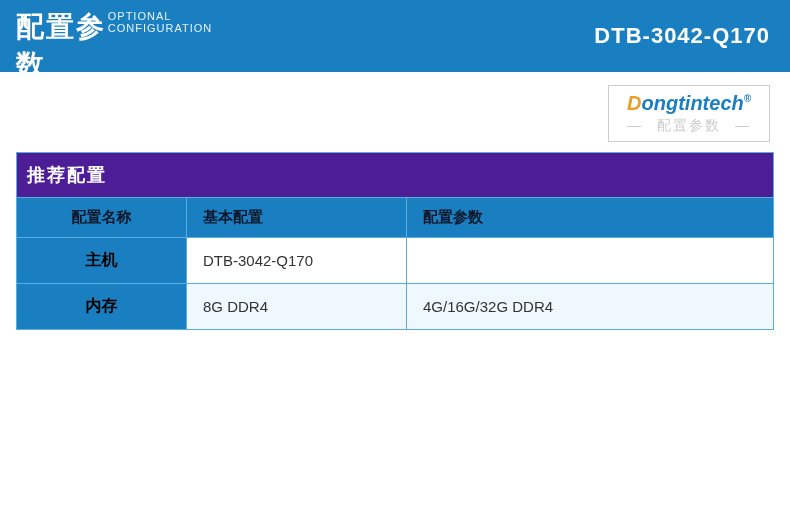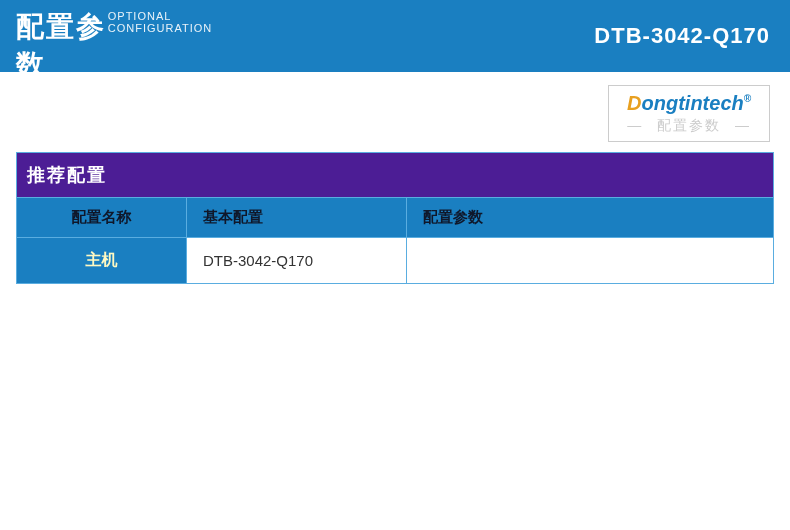--- a/index.html
+++ b/index.html
@@ -151,21 +151,21 @@
     .data-row td {
       border: 1px solid #5aade0;
       padding: 12px 16px;
       font-size: 15px;
       color: #333333;
       vertical-align: middle;
     }
 
     .data-row td:first-child {
       background: #1a7fc1;
-      color: #fef9c3;
+      color: #000000;
       text-align: center;
       font-size: 16px;
       font-weight: 600;
       width: 170px;
     }
 
     .data-row:nth-child(even) td:not(:first-child) {
       background: #f0f8ff;
     }
 
@@ -218,19 +218,24 @@
         <td>配置参数</td>
       </tr>
 
       <tr class="data-row">
         <td>主机</td>
         <td>DTB-3042-Q170</td>
         <td></td>
       </tr>
 
 
+      <tr class="data-row">
+        <td>内存</td>
+        <td>8G DDR4</td>
+        <td>4G/16G/32G DDR4</td>
+      </tr>
 
 
     </tbody>
       </table>
   </div>
 
 </div>
 
 </body></html>

